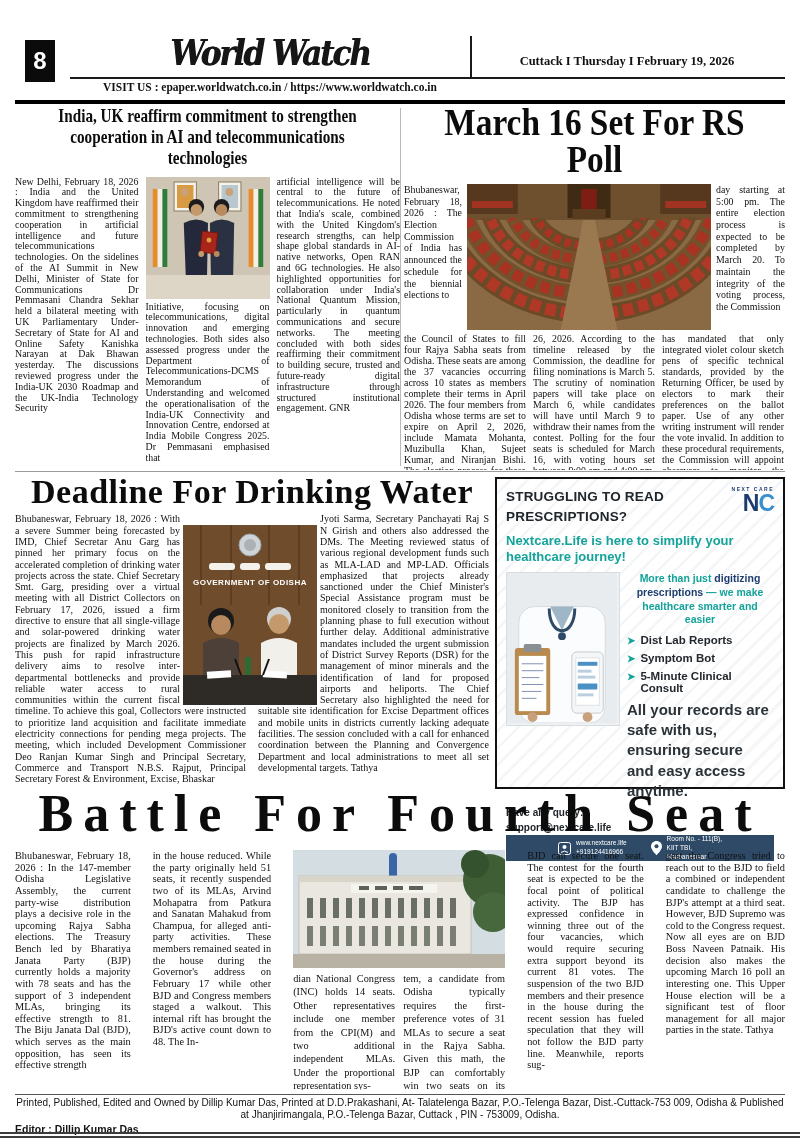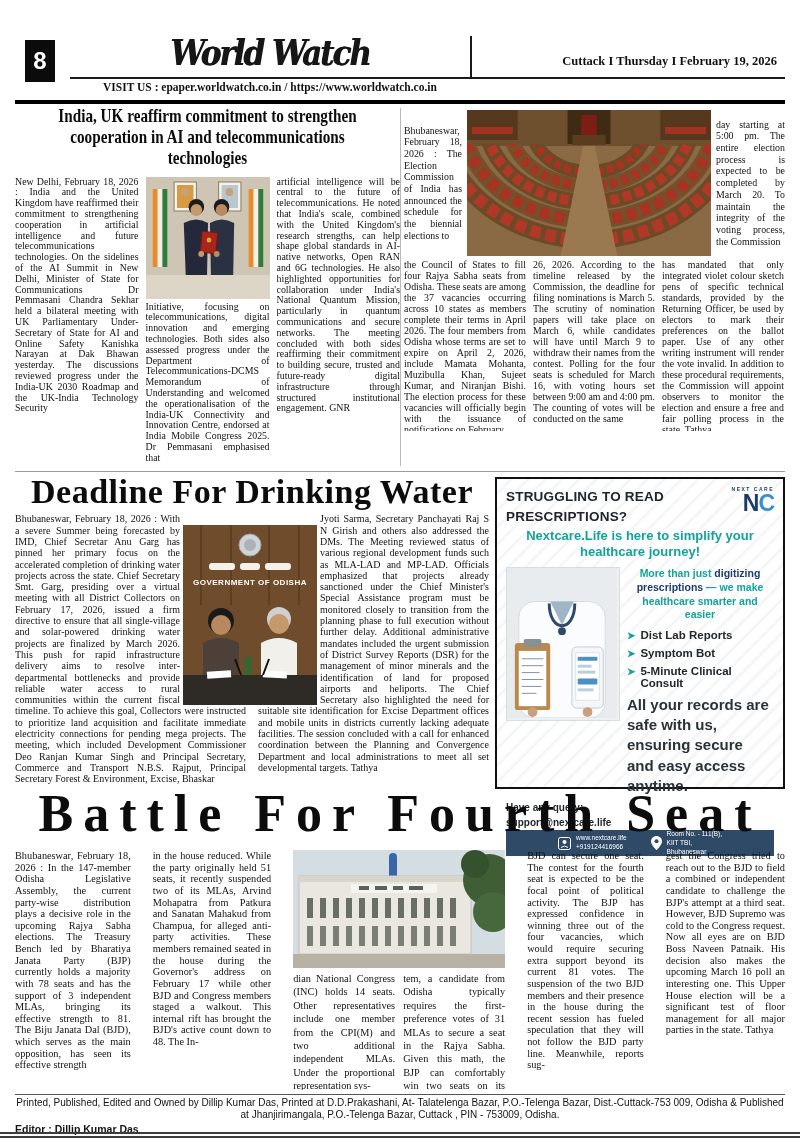--- a/index.html
+++ b/index.html
@@ -11,21 +11,21 @@
   .pagenum-box{position:absolute;left:10px;top:10px;width:30px;height:42px;background:#0b0b0b;
                color:#fff;display:flex;align-items:center;justify-content:center;
                font-family:"Liberation Sans",sans-serif;font-weight:bold;font-size:24px;}
   .masthead{position:absolute;left:55px;top:0px;width:400px;height:46px;display:flex;
             align-items:center;justify-content:center;font-family:"DejaVu Serif",serif;
             font-weight:bold;font-style:italic;font-size:31px;letter-spacing:-2px;
             transform:scaleY(1.12);color:#161616;text-shadow:0.6px 0 #161616;}
   .hdr-rule{position:absolute;left:55px;right:0;top:47px;height:1.5px;background:#1a1a1a;}
   .visit{position:absolute;left:70px;top:51px;width:370px;text-align:center;
          font-weight:bold;font-size:11.5px;}
-  .dateline{position:absolute;right:8px;top:24px;width:300px;text-align:right;
+  .dateline{position:absolute;right:8px;top:24px;width:300px;text-align:center;
             font-weight:bold;font-size:12.5px;}
   .hdr-vline{position:absolute;left:455px;top:6px;width:1.5px;height:41px;background:#1a1a1a;}
   .thick-rule{position:absolute;top:100px;left:15px;width:770px;height:4px;background:#000;}
 
   
   .jt{text-align:justify;overflow:hidden;}
   .hl{font-weight:bold;color:#0c0c0c;text-align:center;line-height:1.04;}
 
   
   .art-ai{position:absolute;left:15px;top:106px;width:385px;height:362px;overflow:hidden;}
@@ -36,21 +36,21 @@
   .ai-col{width:124px;font-size:9.9px;line-height:1.09;height:308px;}
   .ai-photo{width:124px;height:122px;margin-bottom:3px;}
 
   .vrule-mid{position:absolute;left:400px;top:108px;width:1px;height:358px;background:#b9b9b9;}
 
   
   .art-rs{position:absolute;left:404px;top:104px;width:381px;height:366px;overflow:hidden;}
   .art-rs .hl-wrap{width:100%;display:flex;justify-content:center;}
   .art-rs h2{margin:0;width:424px;transform:scaleX(0.9);transform-origin:center top;
              font-size:37px;line-height:1.0;}
-  .rs-top{display:flex;gap:5px;margin-top:6px;align-items:center;}
+  .rs-top{display:flex;gap:5px;margin-top:6px;align-items:flex-start;}
   .rs-intro-l{width:58px;font-size:9.9px;line-height:1.18;overflow-wrap:anywhere;}
   .rs-photo{width:244px;height:146px;flex:0 0 auto;}
   .rs-intro-r{width:69px;font-size:9.9px;line-height:1.18;overflow-wrap:anywhere;}
   .rs-cols{display:flex;gap:7px;margin-top:3px;}
   .rs-col{width:122px;font-size:9.9px;line-height:1.11;height:172px;}
 
   .rule-470{position:absolute;top:471px;left:15px;width:770px;height:1px;background:#9b9b9b;}
 
   
   .art-water{position:absolute;left:15px;top:474px;width:474px;height:316px;overflow:hidden;}
@@ -66,21 +66,21 @@
   .ad{position:absolute;left:495px;top:477px;width:290px;height:312px;border:2px solid #111;
       background:repeating-linear-gradient(135deg,#ffffff 0 9px,#f4f6f7 9px 12px);
       box-sizing:border-box;font-family:"Liberation Sans",sans-serif;
       display:flex;flex-direction:column;padding:8px 9px 6px 9px;}
   .ad-top{display:flex;justify-content:space-between;gap:19px;}
   .ad-title{font-size:13.5px;font-weight:bold;color:#20262b;line-height:1.5;letter-spacing:0.2px;}
   .nc-logo{text-align:right;line-height:1;}
   .nc-word{font-size:5px;letter-spacing:1.5px;color:#1d3c6d;font-weight:bold;}
   .nc-big{font-size:23px;font-weight:bold;color:#1d3c6d;letter-spacing:-1px;}
   .nc-big .c2{color:#3a8fd0;}
-  .ad-sub{font-size:13px;font-weight:bold;color:#14a39a;line-height:1.3;text-align:center;}
+  .ad-sub{margin-top:5px;font-size:13px;font-weight:bold;color:#14a39a;line-height:1.3;}
   .ad-mid{display:flex;gap:7px;margin-top:6px;}
   .ad-photo{width:112px;height:152px;flex:0 0 auto;border:1px solid #d8dde0;background:#eef1f3;}
   .ad-right{width:146px;}
   .ad-pitch{font-size:10.5px;font-weight:bold;text-align:center;color:#14a39a;line-height:1.3;}
   .ad-pitch b{color:#1d3c6d;}
   .ad-bullets{margin-top:7px;}
   .ad-bullet{display:flex;gap:5px;align-items:baseline;font-size:11.5px;font-weight:bold;
              color:#23282e;margin-bottom:6px;}
   .b-arrow{color:#14a39a;font-size:10px;}
   .ad-assure{margin-top:2px;font-size:15px;font-weight:bold;color:#2b3237;line-height:1.35;}
@@ -165,20 +165,23 @@
         </div>
         <div class="jt" style="height:184px;">Initiative, focusing on telecommunications, digital innovation and emerging technologies. Both sides also assessed progress under the Department of Telecommunications-DCMS Memorandum of Understanding and welcomed the operationalisation of the India-UK Connectivity and Innovation Centre, endorsed at India Mobile Congress 2025. Dr Pemmasani emphasised that</div>
       </div>
       <div class="ai-col jt">artificial intelligence will be central to the future of telecommunications. He noted that India's scale, combined with the United Kingdom's research strengths, can help shape global standards in AI-native networks, Open RAN and 6G technologies. He also highlighted opportunities for collaboration under India's National Quantum Mission, particularly in quantum communications and secure networks. The meeting concluded with both sides reaffirming their commitment to building secure, trusted and future-ready digital infrastructure through structured institutional engagement. GNR</div>
     </div>
   </article>
 
   <div class="vrule-mid"></div>
 
   <article class="art-rs">
+    <div class="hl-wrap">
+        <h2 class="hl">March 16 Set For RS Poll</h2>
+      </div>
     <div class="rs-top">
       <div class="rs-intro-l jt">Bhubaneswar, February 18, 2026 : The Election Commission of India has announced the schedule for the biennial elections to</div>
       <div class="rs-photo">
         <svg viewBox="0 0 250 146" width="244" height="146" preserveAspectRatio="none">
           <defs>
               <clipPath id="lowerHalf">
                 <rect x="0" y="34" width="250" height="112"></rect>
               </clipPath>
             </defs>
           <rect width="250" height="146" fill="#8a6a44"></rect>

